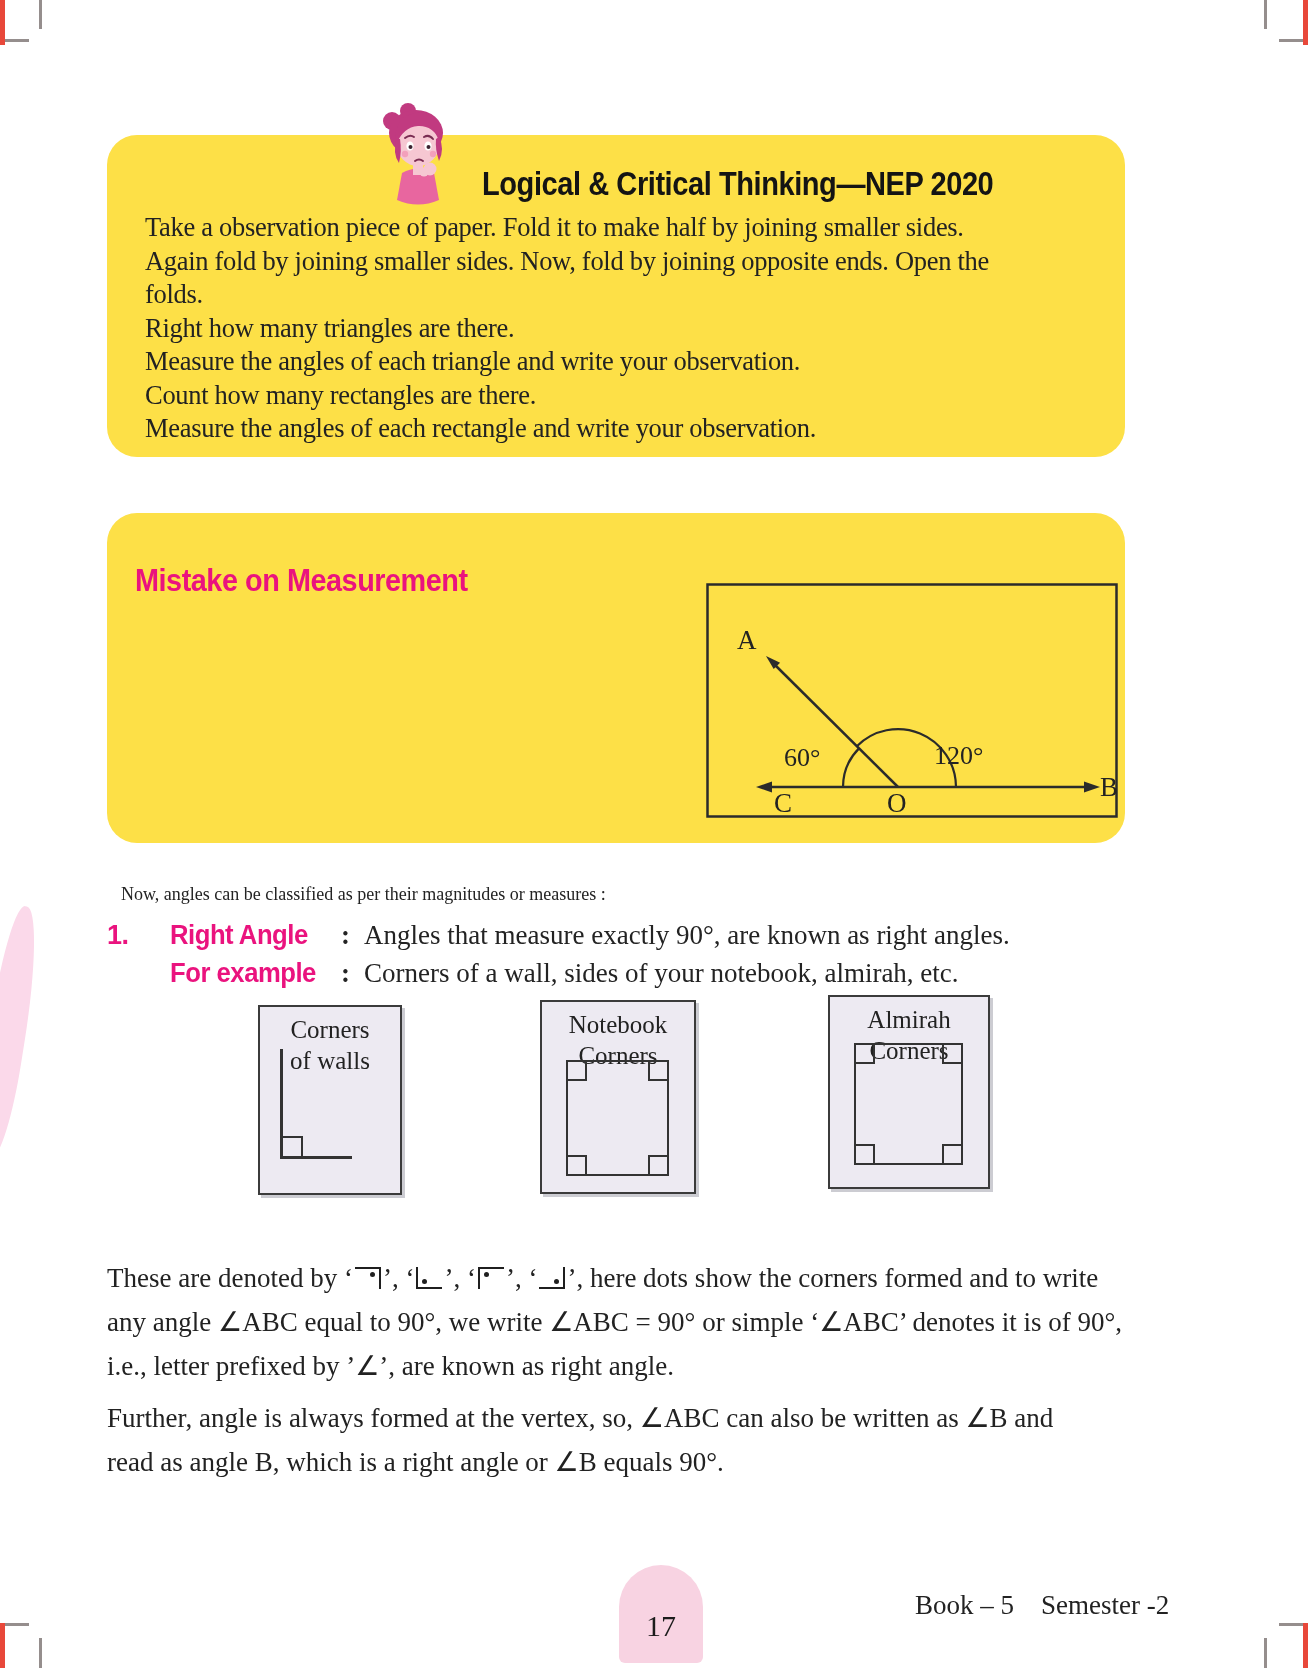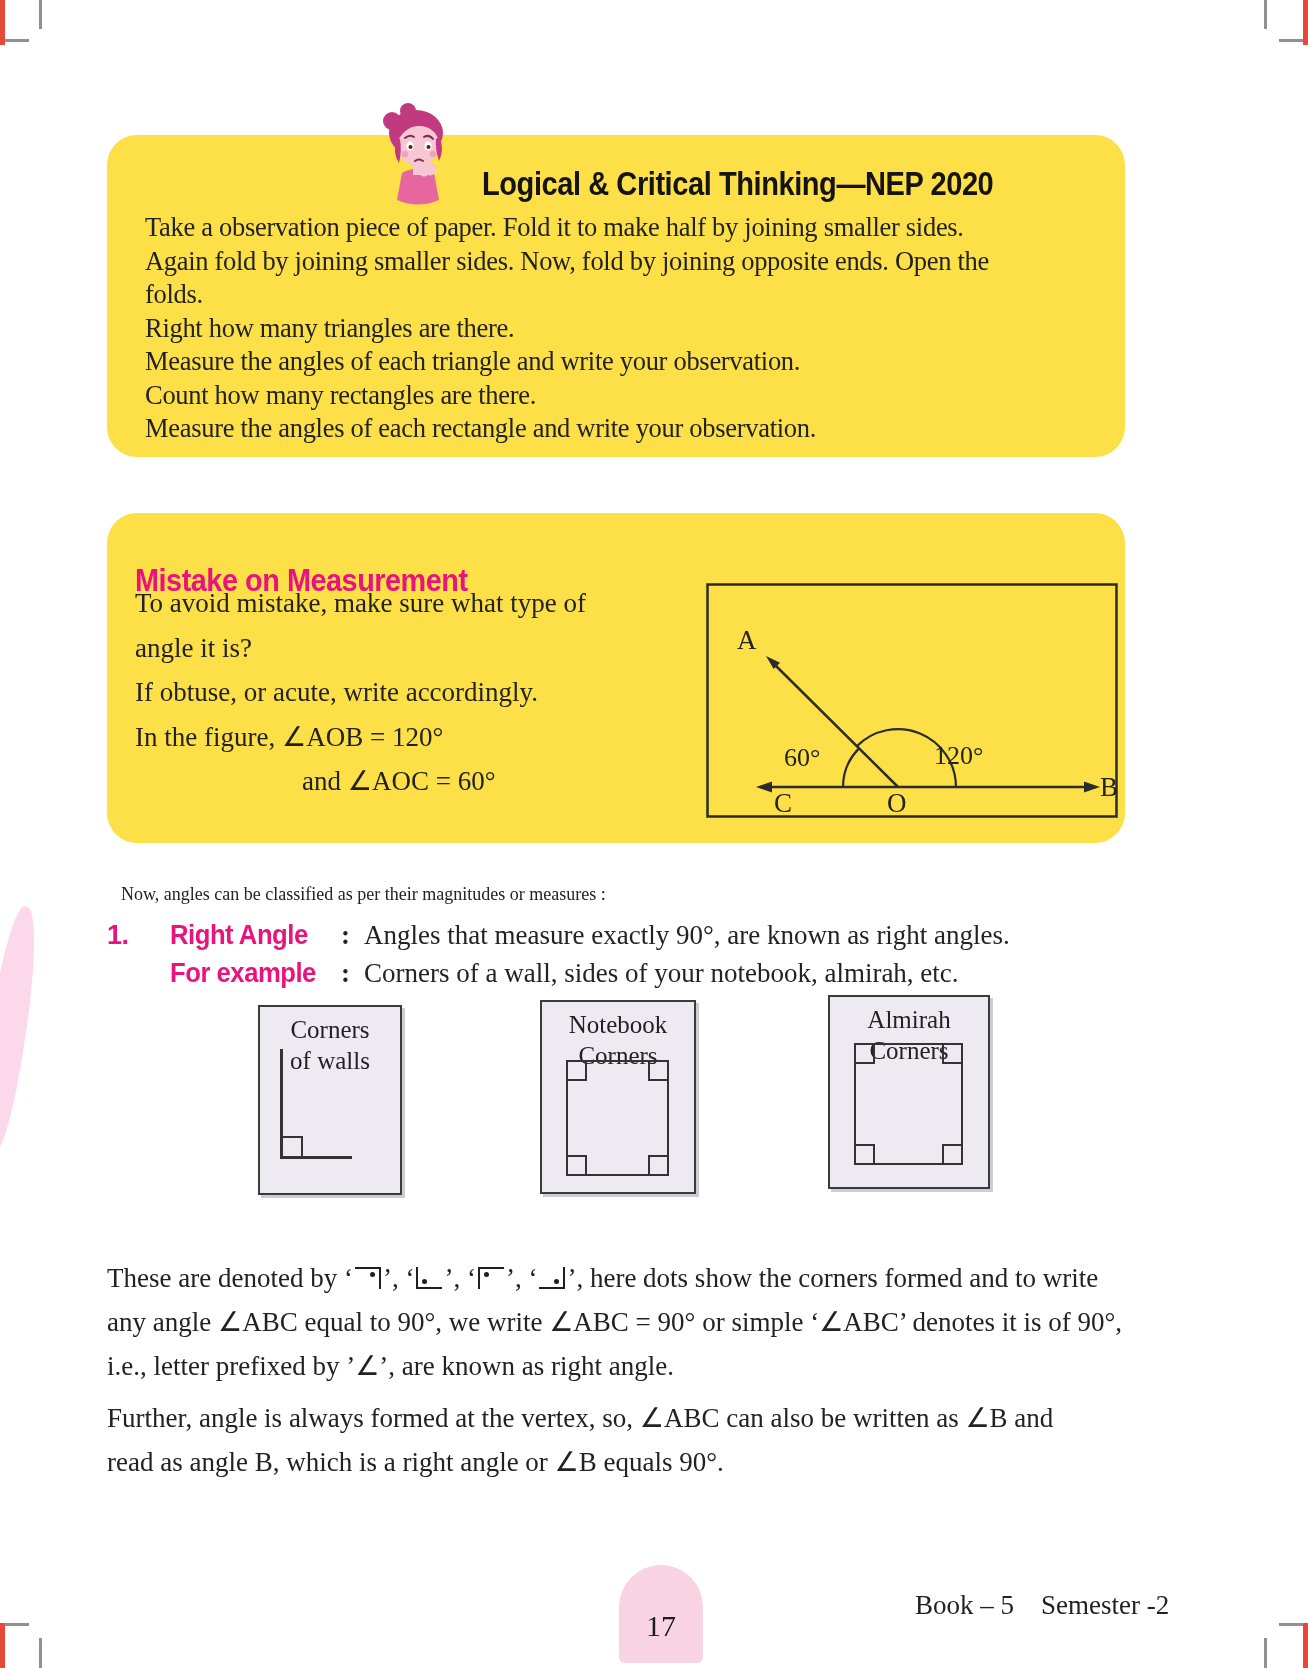--- a/index.html
+++ b/index.html
@@ -145,27 +145,20 @@
     <div>Again fold by joining smaller sides. Now, fold by joining opposite ends. Open the</div>
     <div>folds.</div>
     <div>Right how many triangles are there.</div>
     <div>Measure the angles of each triangle and write your observation.</div>
     <div>Count how many rectangles are there.</div>
     <div>Measure the angles of each rectangle and write your observation.</div>
   </div>
 
   <section class="panel mistake-box">
     <h2 class="hfont mistake-title">Mistake on Measurement</h2>
-    <div class="mis-lines">
-      <div>To avoid mistake, make sure what type of</div>
-      <div>angle it is?</div>
-      <div>If obtuse, or acute, write accordingly.</div>
-      <div>In the figure, ∠AOB = 120°</div>
-      <div class="mis-indent">and ∠AOC = 60°</div>
-    </div>
 
     <svg class="angle-figure" width="412" height="235" viewBox="0 0 412 235">
       <rect x="1.5" y="1.5" width="409" height="232" fill="none" stroke="#2b2b2b" stroke-width="2.5"></rect>
 
       <line x1="56" y1="204" x2="388" y2="204" stroke="#2b2b2b" stroke-width="2.5"></line>
       <polygon points="50,204 66,198.5 66,209.5" fill="#2b2b2b"></polygon>
       <polygon points="394,204 378,198.5 378,209.5" fill="#2b2b2b"></polygon>
 
       <line x1="192" y1="204" x2="66" y2="79" stroke="#2b2b2b" stroke-width="2.5"></line>
       <polygon points="60,73 74.1,79.7 67.7,86.1" fill="#2b2b2b"></polygon>

